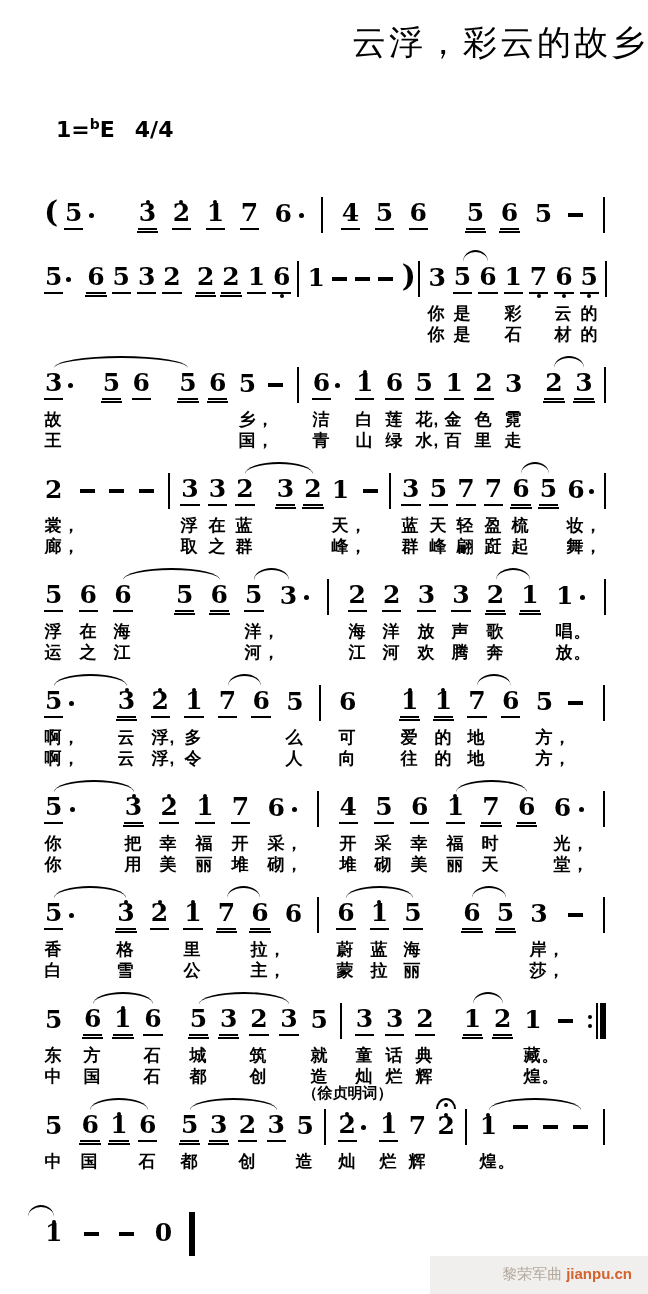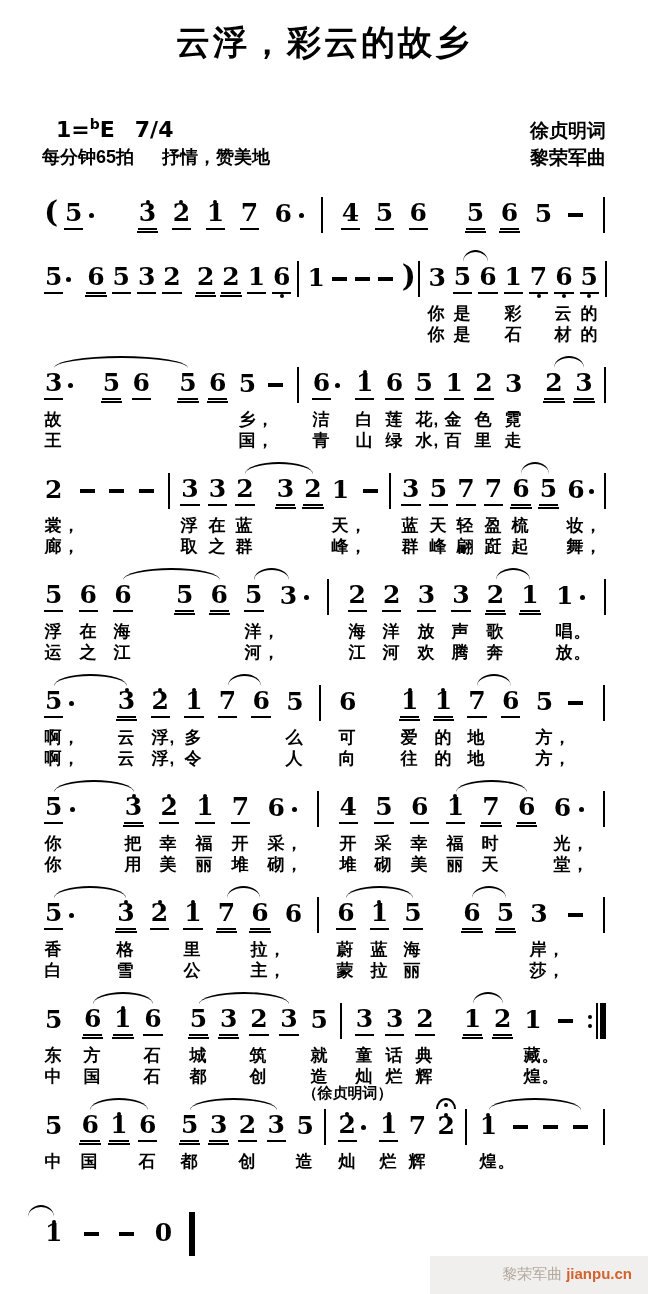--- a/index.html
+++ b/index.html
@@ -2,21 +2,21 @@
 <html><head>
 <meta charset="utf-8">
 <style>
   html,body { margin:0; padding:0; background:#888; }
   .page {
     width:648px; height:1294px; background:#ffffff; position:relative;
     margin:0 auto; overflow:hidden; color:#000;
     font-family:"Liberation Sans", sans-serif;
   }
   .title {
-    text-align:center; padding-top:20px; font-size:34px; font-weight:bold;
+    text-align:right; padding-top:20px; font-size:34px; font-weight:normal;
     letter-spacing:3px;
   }
   .meta { position:relative; margin-top:50px; padding:0 42px; height:66px; }
   .key-line {
     font-size:22px; font-weight:bold; font-family:"DejaVu Sans", sans-serif;
     padding-left:14px;
   }
   .key-line sup { font-size:14px; }
   .key-line .meter { margin-left:20px; }
   .tempo-line { font-size:18px; font-weight:bold; margin-top:3px; }
@@ -83,26 +83,21 @@
   .watermark { position:absolute; right:16px; bottom:10px; font-size:15px; }
   .wm-url { font-weight:bold; margin-left:4px; }
 </style>
 </head>
 <body>
 
 <div class="page">
   <div class="title">云浮，彩云的故乡</div>
 
   <div class="meta">
-    <div class="key-line"><span>1=</span><sup>b</sup><span>E</span><span class="meter">7/4</span></div>
-    <div class="tempo-line"><span>每分钟65拍</span><span class="style-mark">抒情，赞美地</span></div>
-    <div class="credits">
-      <div>徐贞明词</div>
-      <div>黎荣军曲</div>
-    </div>
+    <div class="key-line"><span>1=</span><sup>b</sup><span>E</span><span class="meter">4/4</span></div>
   </div>
 
   <div id="music">
       <div class="music-line">
         <div class="tokens">
           <span class="tok paren" style="margin-right: 5.81633px;">(</span>
           <span class="tok u1" style="margin-right: 5.81633px;">
             <span class="num">5</span>
           </span>
           <span class="tok" style="margin-right: 43.6224px;">

